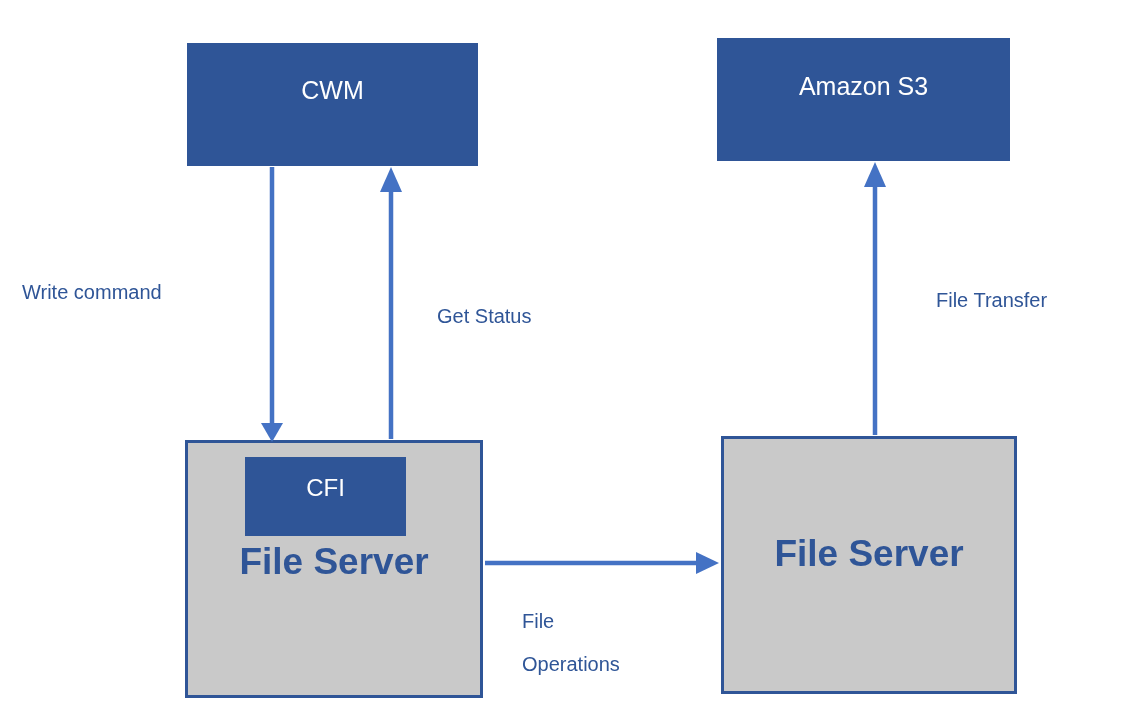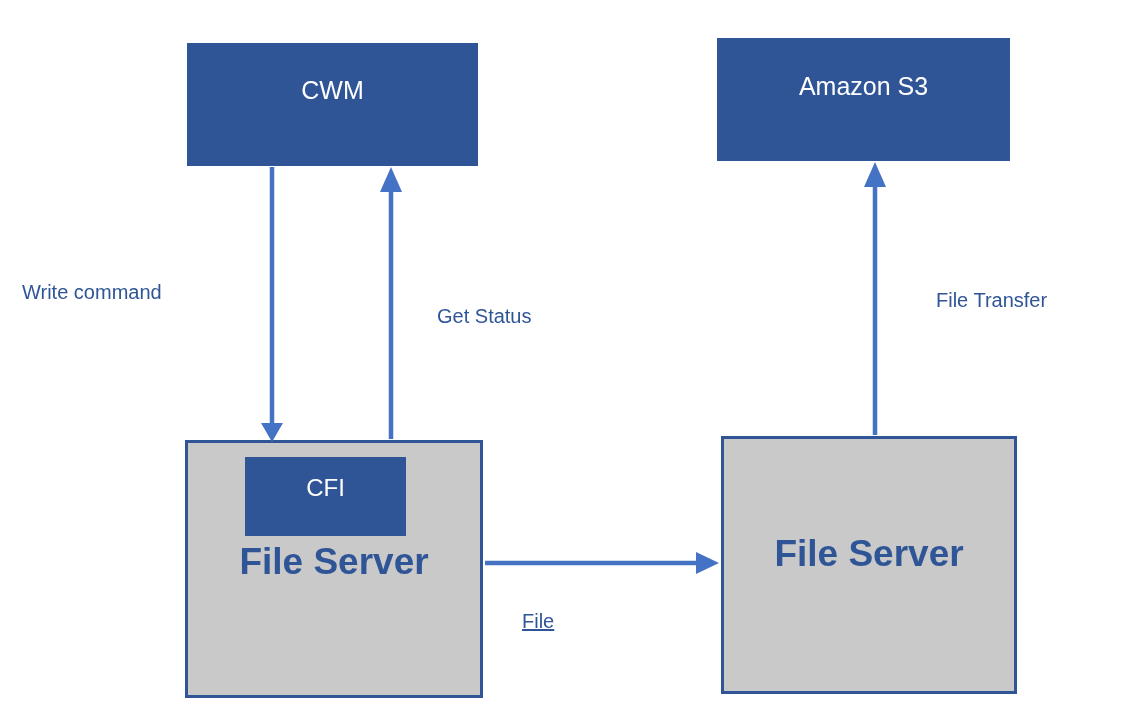--- a/index.html
+++ b/index.html
@@ -43,21 +43,21 @@
   .arrows polygon{fill:var(--arrow);}
   .edge-label{
     position:absolute;
     font-size:20px;
     color:var(--label-text);
     white-space:nowrap;
   }
   .lbl-write{left:22px;top:281px;}
   .lbl-status{left:437px;top:281px;margin-top:24px;}
   .lbl-transfer{left:936px;top:269px;margin-top:20px;}
-  .lbl-fileops{left:522px;top:600px;line-height:43px;text-decoration:underline;}
+  .lbl-fileops{left:522px;top:600px;line-height:43px;}
   .lbl-fileops span{display:block;}
 </style>
 </head>
 <body>
 
 <div class="canvas">
 
   <div class="node node-blue node-cwm">
     <span>CWM</span>
   </div>
@@ -94,15 +94,16 @@
       <line x1="485" y1="563" x2="697" y2="563"></line>
       <polygon points="696,552 696,574 719,563"></polygon>
     </g>
   </svg>
 
   <div class="edge-label lbl-write">Write command</div>
   <div class="edge-label lbl-status">Get Status</div>
   <div class="edge-label lbl-transfer">File Transfer</div>
   <div class="edge-label lbl-fileops">
     <span>File</span>
+    <span>Operations</span>
   </div>
 
 </div>
 
 </body></html>

